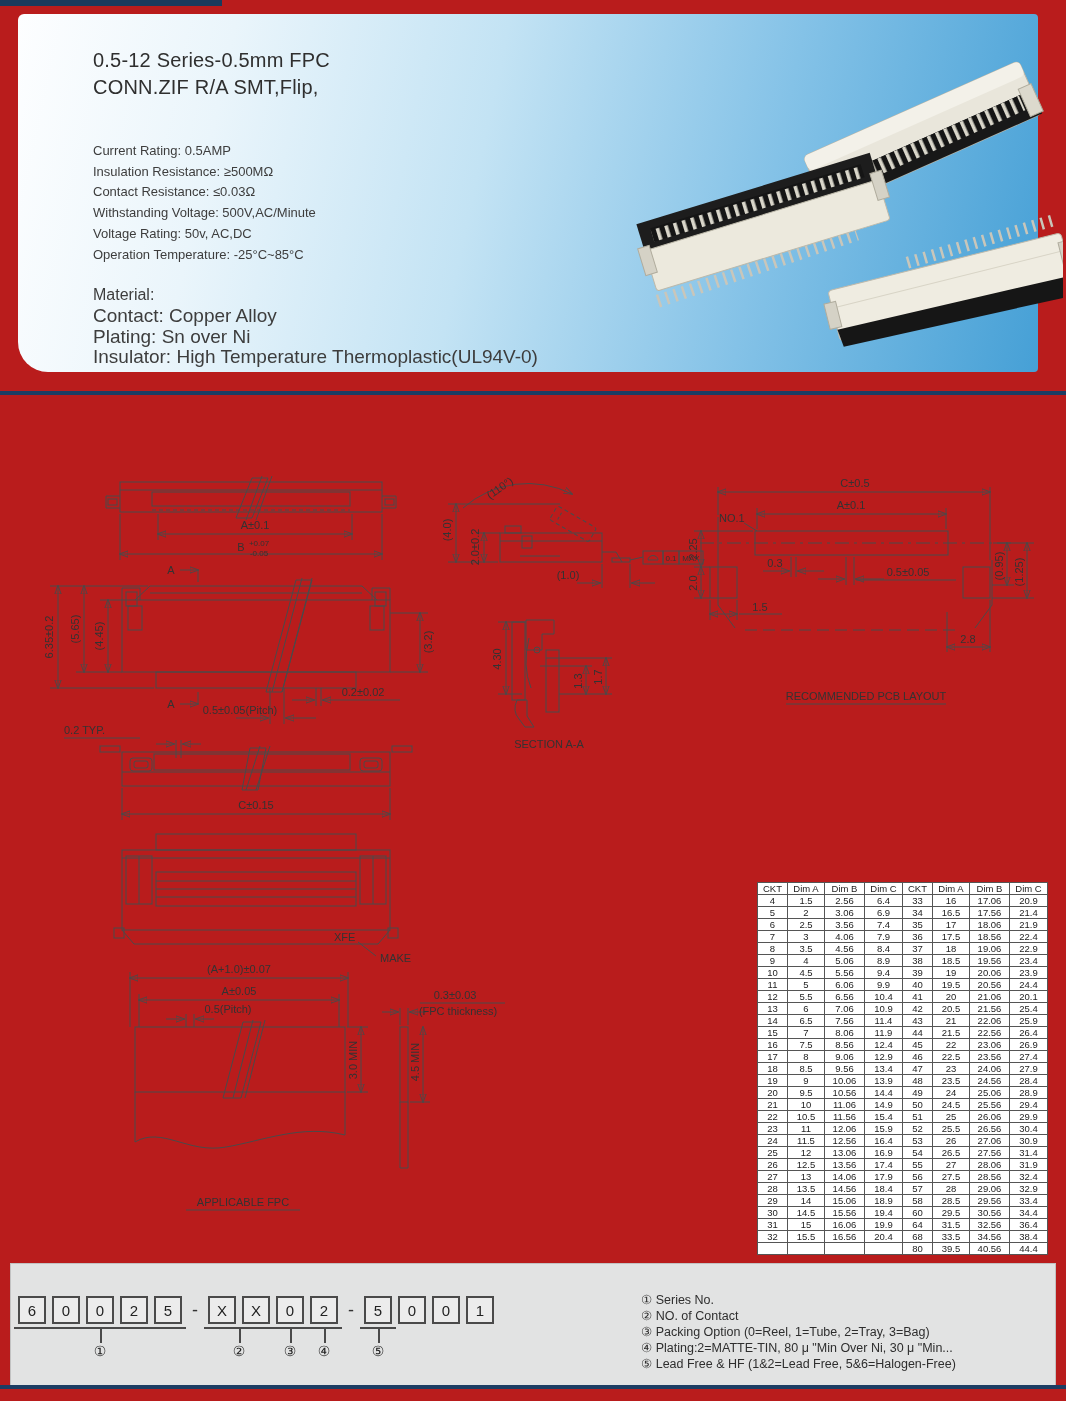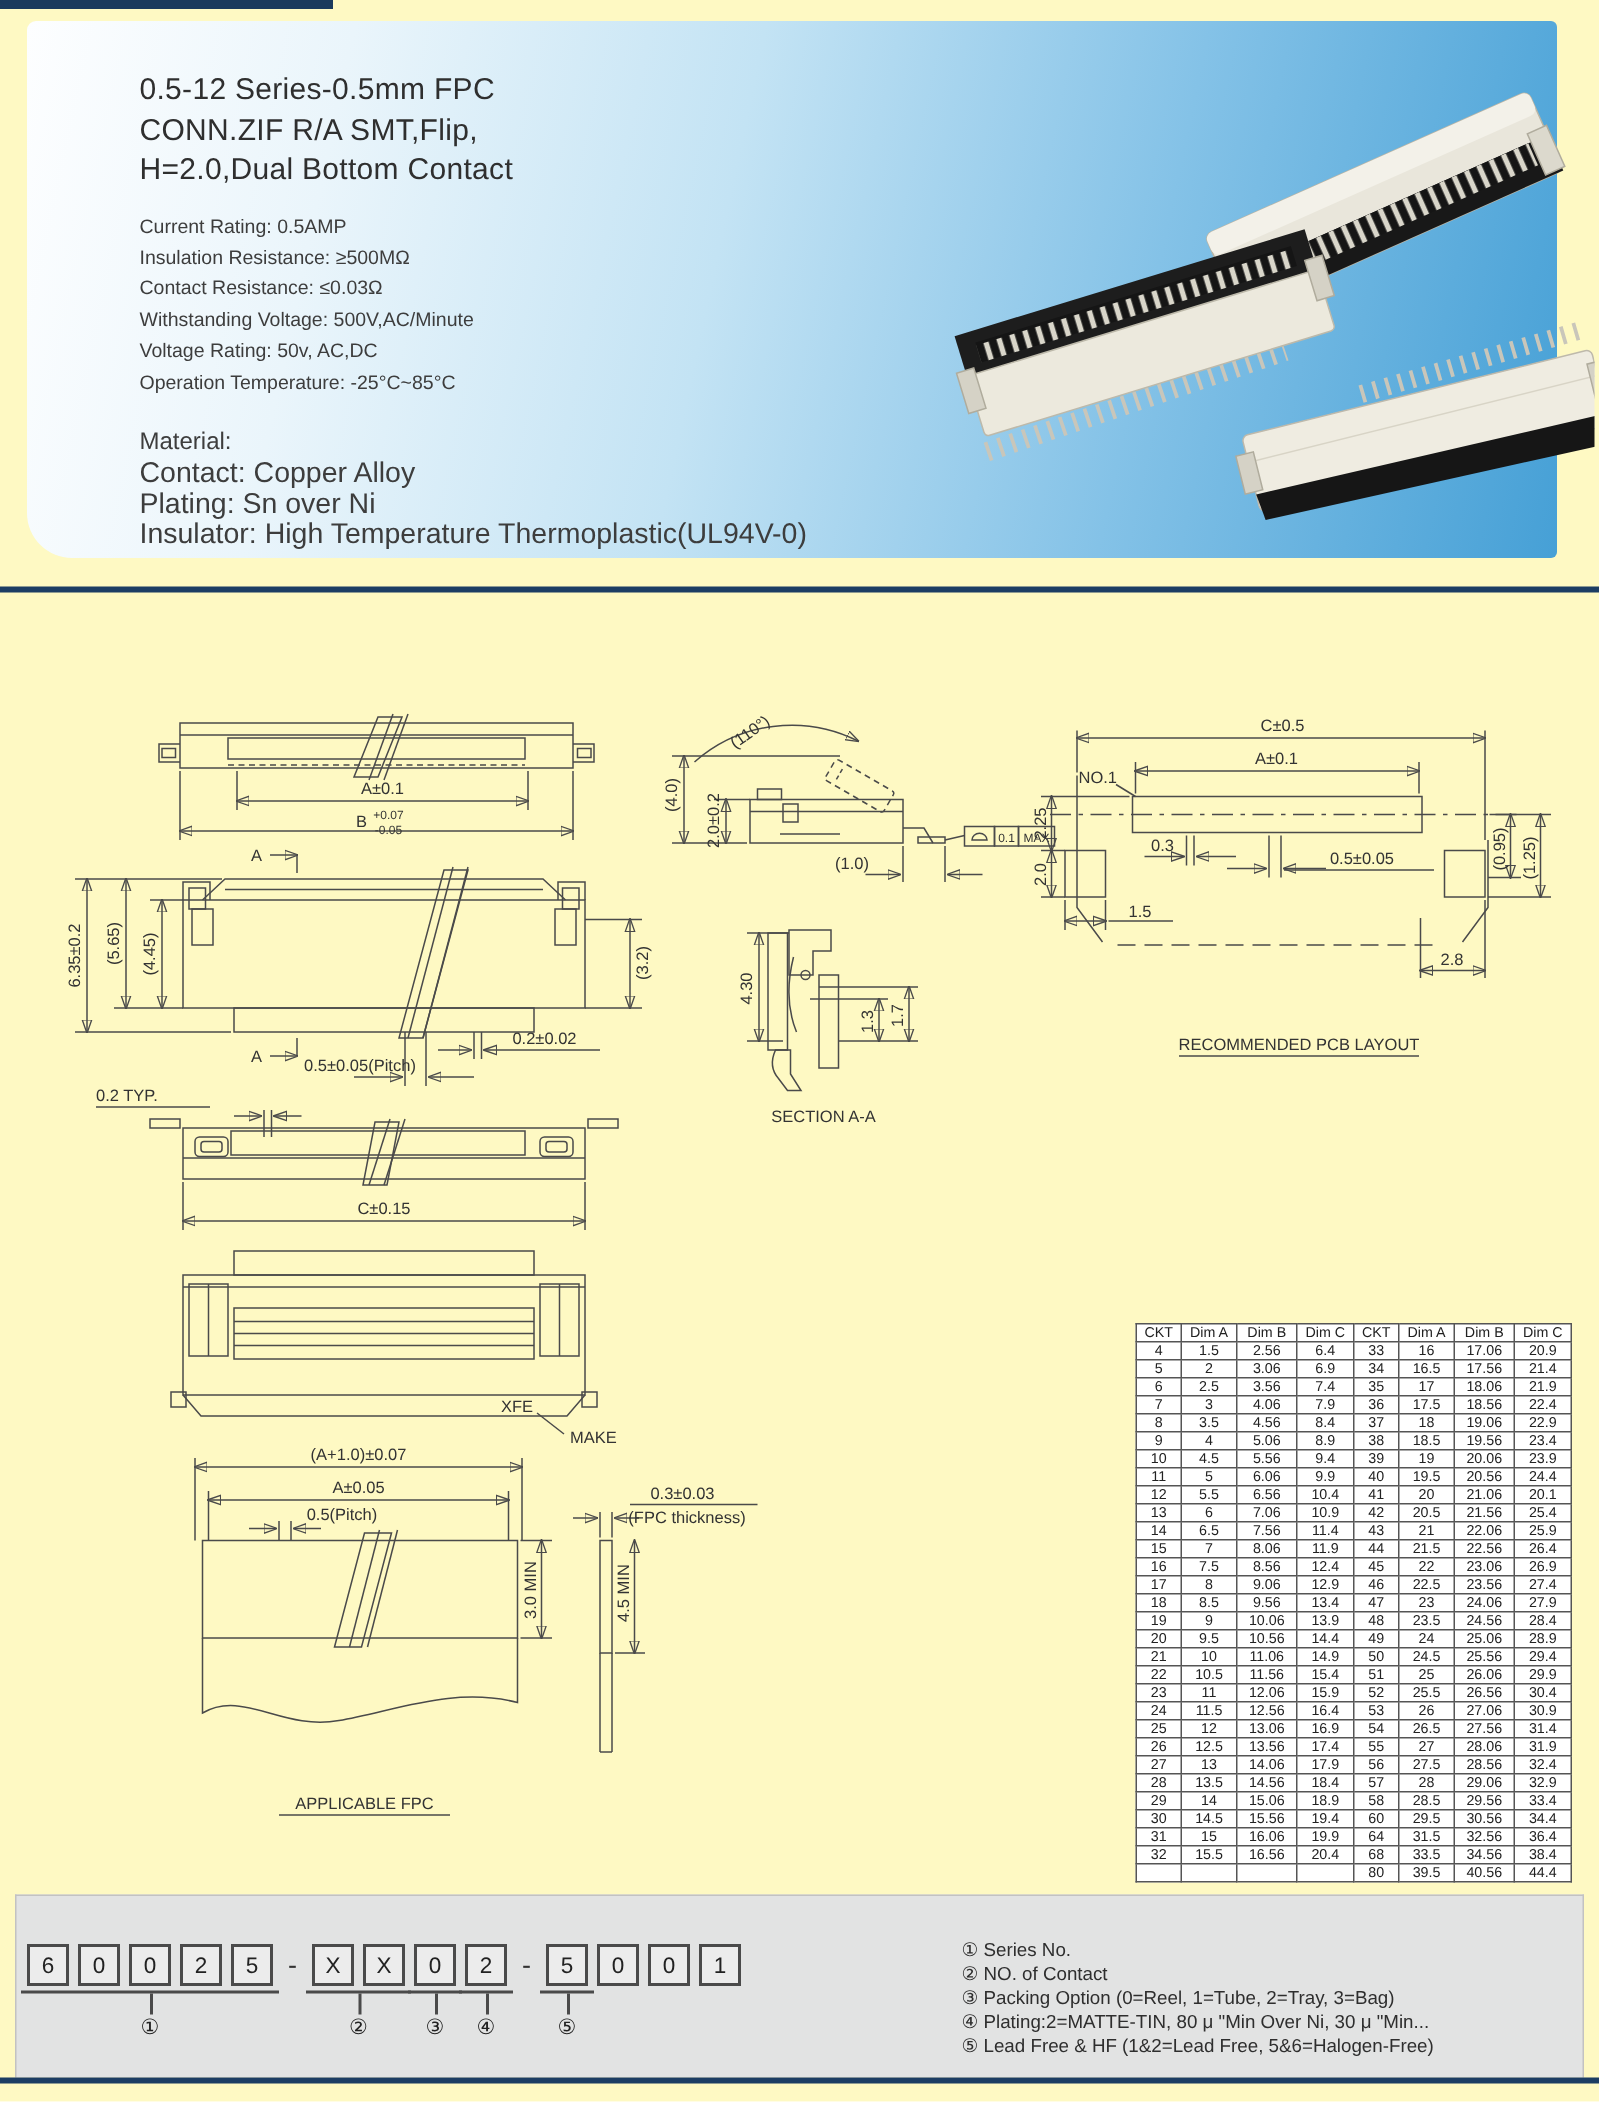--- a/index.html
+++ b/index.html
@@ -1,16 +1,16 @@
 <!DOCTYPE html>
 <html><head>
 <meta charset="utf-8">
 <style>
   html,body{margin:0;padding:0;background:#fff;}
-  .page{position:relative;width:1066px;height:1401px;background:#fef9c3;overflow:hidden;
+  .page{position:relative;width:1066px;height:1401px;background:#b91c1c;overflow:hidden;
         font-family:"Liberation Sans",sans-serif;}
   
   .topbar{position:absolute;left:0;top:0;width:222px;height:6px;background:#1a3a5c;}
   
   .header-panel{position:absolute;left:18px;top:14px;width:1020px;height:358px;
     border-radius:6px 4px 4px 30px;
     background:linear-gradient(102deg,#fdfeff 0%,#eaf5fb 20%,#c3e3f4 45%,#84c2e7 72%,#46a0d6 100%);}
   .title{position:absolute;left:75px;top:33px;color:#2f2f2f;font-size:20px;line-height:26.5px;letter-spacing:.2px;}
   .specs{position:absolute;left:75px;top:127px;color:#3d3d3d;font-size:13px;line-height:20.7px;}
   .material-title{position:absolute;left:75px;top:271px;color:#3d3d3d;font-size:16px;line-height:20.7px;}
@@ -48,21 +48,20 @@
 <body>
 
 <div class="page">
 
   <div class="topbar"></div>
 
   <section class="header-panel">
     <div class="title">
         <div class="title-line">0.5-12 Series-0.5mm FPC</div>
         <div class="title-line">CONN.ZIF R/A SMT,Flip,</div>
-        <div class="title-line">H=2.0,Dual Bottom Contact</div>
       </div>
     <div class="specs">
         <div class="line">Current Rating: 0.5AMP</div>
         <div class="line">Insulation Resistance: ≥500MΩ</div>
         <div class="line">Contact Resistance: ≤0.03Ω</div>
         <div class="line">Withstanding Voltage: 500V,AC/Minute</div>
         <div class="line">Voltage Rating: 50v, AC,DC</div>
         <div class="line">Operation Temperature: -25°C~85°C</div>
       </div>
     <div class="material-title">Material:</div>

